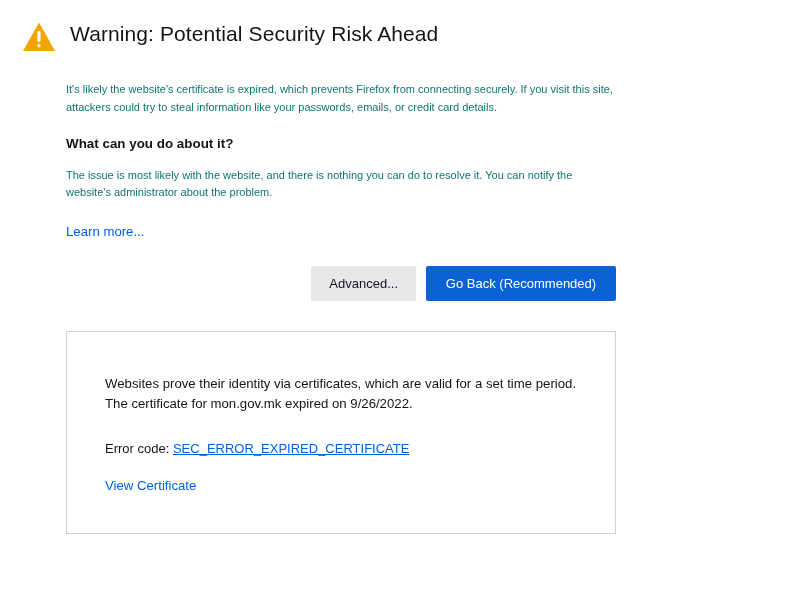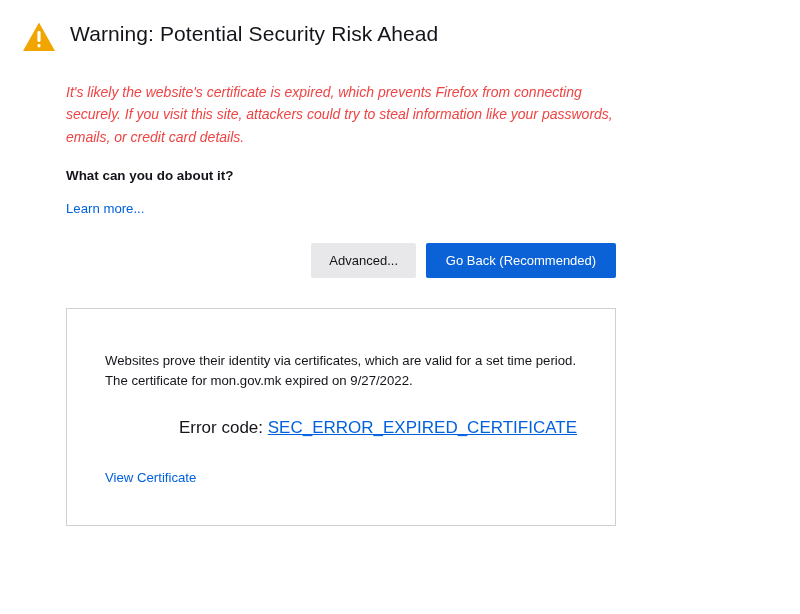--- a/index.html
+++ b/index.html
@@ -55,26 +55,25 @@
     margin-top: 20px;
   }
   .lead {
     font-size: 14.5px;
     line-height: 1.52;
     color: #15141a;
     margin: 0 0 22px 0;
     max-width: 680px;
   }
   .para {
-    font-size: 14px;
+    font-size: 11px;
     line-height: 1.58;
-    color: #ef4444;
+    color: #0f766e;
     margin: 0 0 20px 0;
     max-width: 660px;
-    font-style: italic;
   }
   .subhead {
     font-size: 13.4px;
     font-weight: 700;
     color: #15141a;
     margin: 16px 0 16px 0;
   }
   .link {
     color: #0060df;
     font-size: 13.2px;
@@ -127,24 +126,23 @@
     padding: 42px 38px 30px 38px;
   }
   .panel-text {
     font-size: 13.2px;
     line-height: 1.55;
     color: #15141a;
     margin: 0 0 26px 0;
     max-width: 600px;
   }
   .error-line {
-    font-size: 17px;
+    font-size: 13px;
     color: #15141a;
-    margin: 0 0 30px 0;
-    text-align: right;
+    margin: 0 0 20px 0;
   }
   .error-code {
     color: #0060df;
     cursor: pointer;
   }
   .view-cert {
     display: inline-block;
     margin-bottom: 10px;
   }
 </style>
@@ -160,33 +158,34 @@
         <rect x="15.4" y="11" width="3.2" height="11" rx="1.4" fill="#ffffff"></rect>
         <rect x="15.4" y="24" width="3.2" height="3.4" rx="1.6" fill="#ffffff"></rect>
       </svg>
     </span>
     <h1 class="title">Warning: Potential Security Risk Ahead</h1>
   </div>
 
   <div class="content">
     <p class="para">It's likely the website's certificate is expired, which prevents Firefox from connecting securely. If you visit this site, attackers could try to steal information like your passwords, emails, or credit card details.</p>
     <p class="subhead">What can you do about it?</p>
+    <p class="para">The issue is most likely with the website, and there is nothing you can do to resolve it. You can notify the website's administrator about the problem.</p>
     <div class="learn-more-row">
       <a class="link" href="#">Learn more...</a>
     </div>
   </div>
 
   <div class="btn-row">
     <button class="btn btn-secondary">Advanced...</button>
     <button class="btn btn-primary">Go Back (Recommended)</button>
   </div>
 
   <div class="panel">
     <div class="panel-body">
-      <p class="panel-text">Websites prove their identity via certificates, which are valid for a set time period. The certificate for mon.gov.mk expired on 9/27/2022.</p>
+      <p class="panel-text">Websites prove their identity via certificates, which are valid for a set time period. The certificate for mon.gov.mk expired on 9/26/2022.</p>
       <p class="error-line">
         <span>Error code: </span><a class="error-code" href="#">SEC_ERROR_EXPIRED_CERTIFICATE</a>
       </p>
       <a class="link view-cert" href="#">View Certificate</a>
     </div>
 
   </div>
 
 </div>
 

